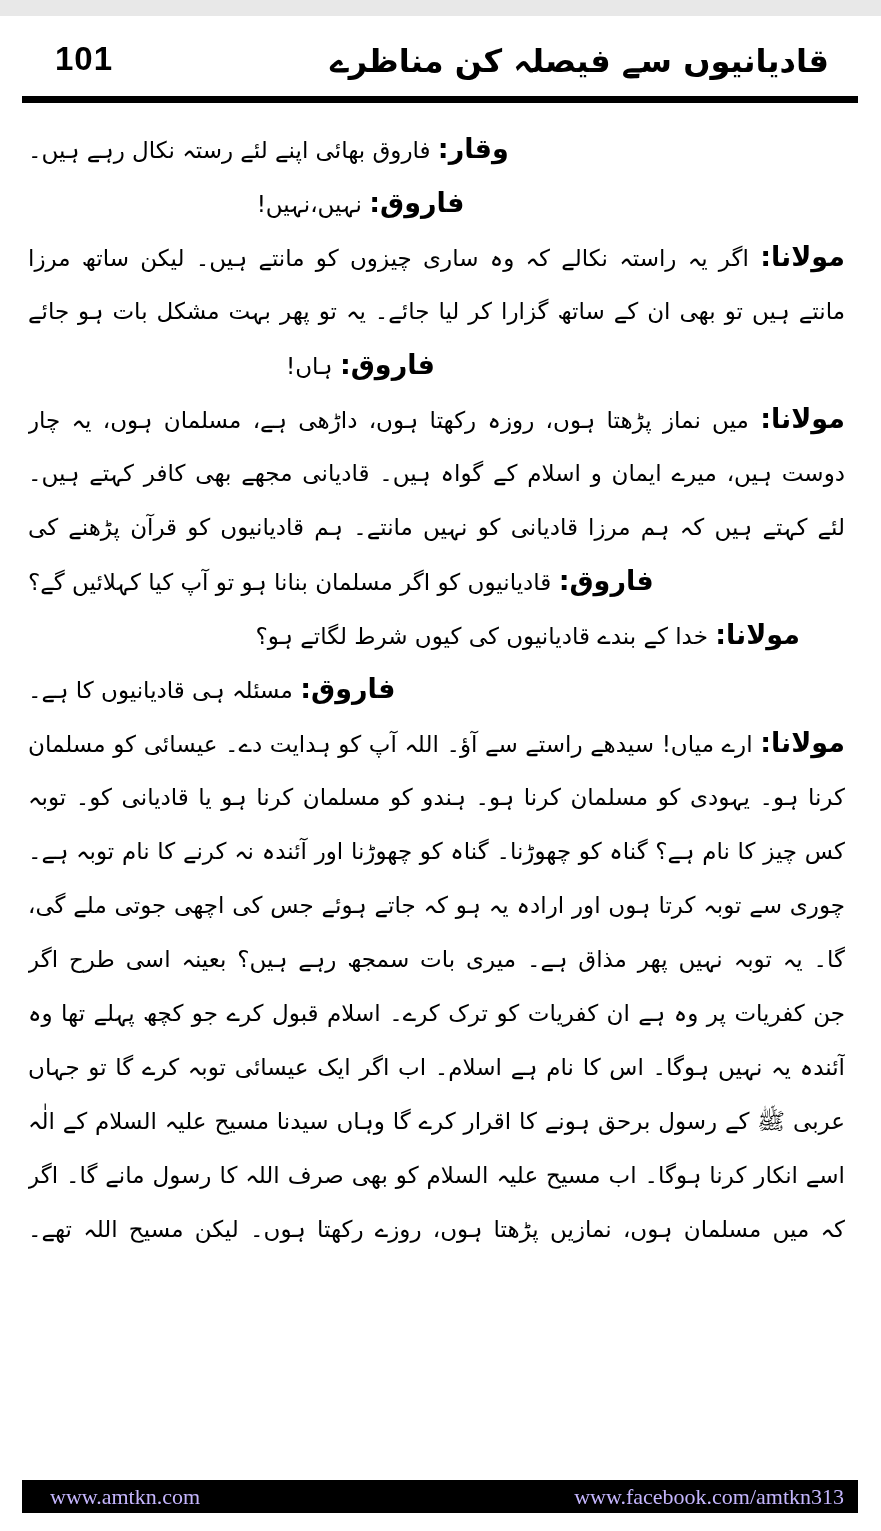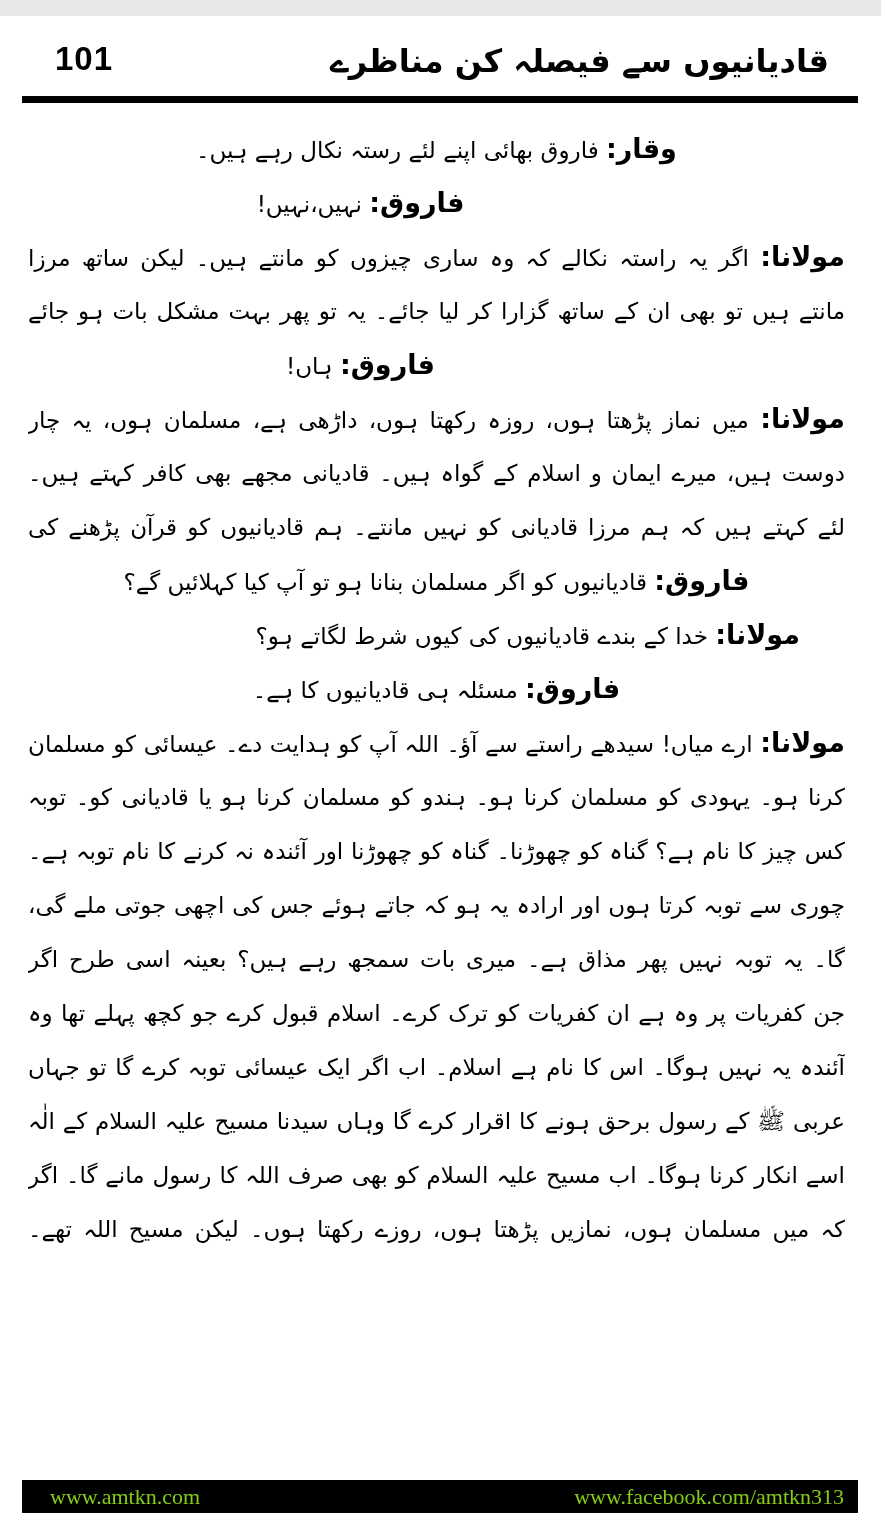--- a/index.html
+++ b/index.html
@@ -59,33 +59,33 @@
   }
   .line .speaker {
     font-weight: 700;
     font-size: 27px;
   }
   .align-justify {
     white-space: normal;
     text-align: justify;
     text-align-last: justify;
   }
-  .align-right { text-align: center; }
+  .align-right { text-align: left; }
   .align-right-indent { text-align: center; padding-right: 152px; }
   .align-right-indent-sm { text-align: right; padding-right: 45px; }
   .align-center { text-align: center; }
   
   .footer-bar {
     position: absolute;
     left: 22px;
     top: 1464px;
     width: 836px;
     height: 33px;
     background: #000000;
-    color: #84cc16;
+    color: #c4b5fd;
     display: flex;
     justify-content: space-between;
     align-items: center;
     box-sizing: border-box;
     padding: 0 14px 0 28px;
     font-family: "Liberation Serif", serif;
     font-size: 22px;
   }
   .footer-bar span { white-space: nowrap; }
 </style>

